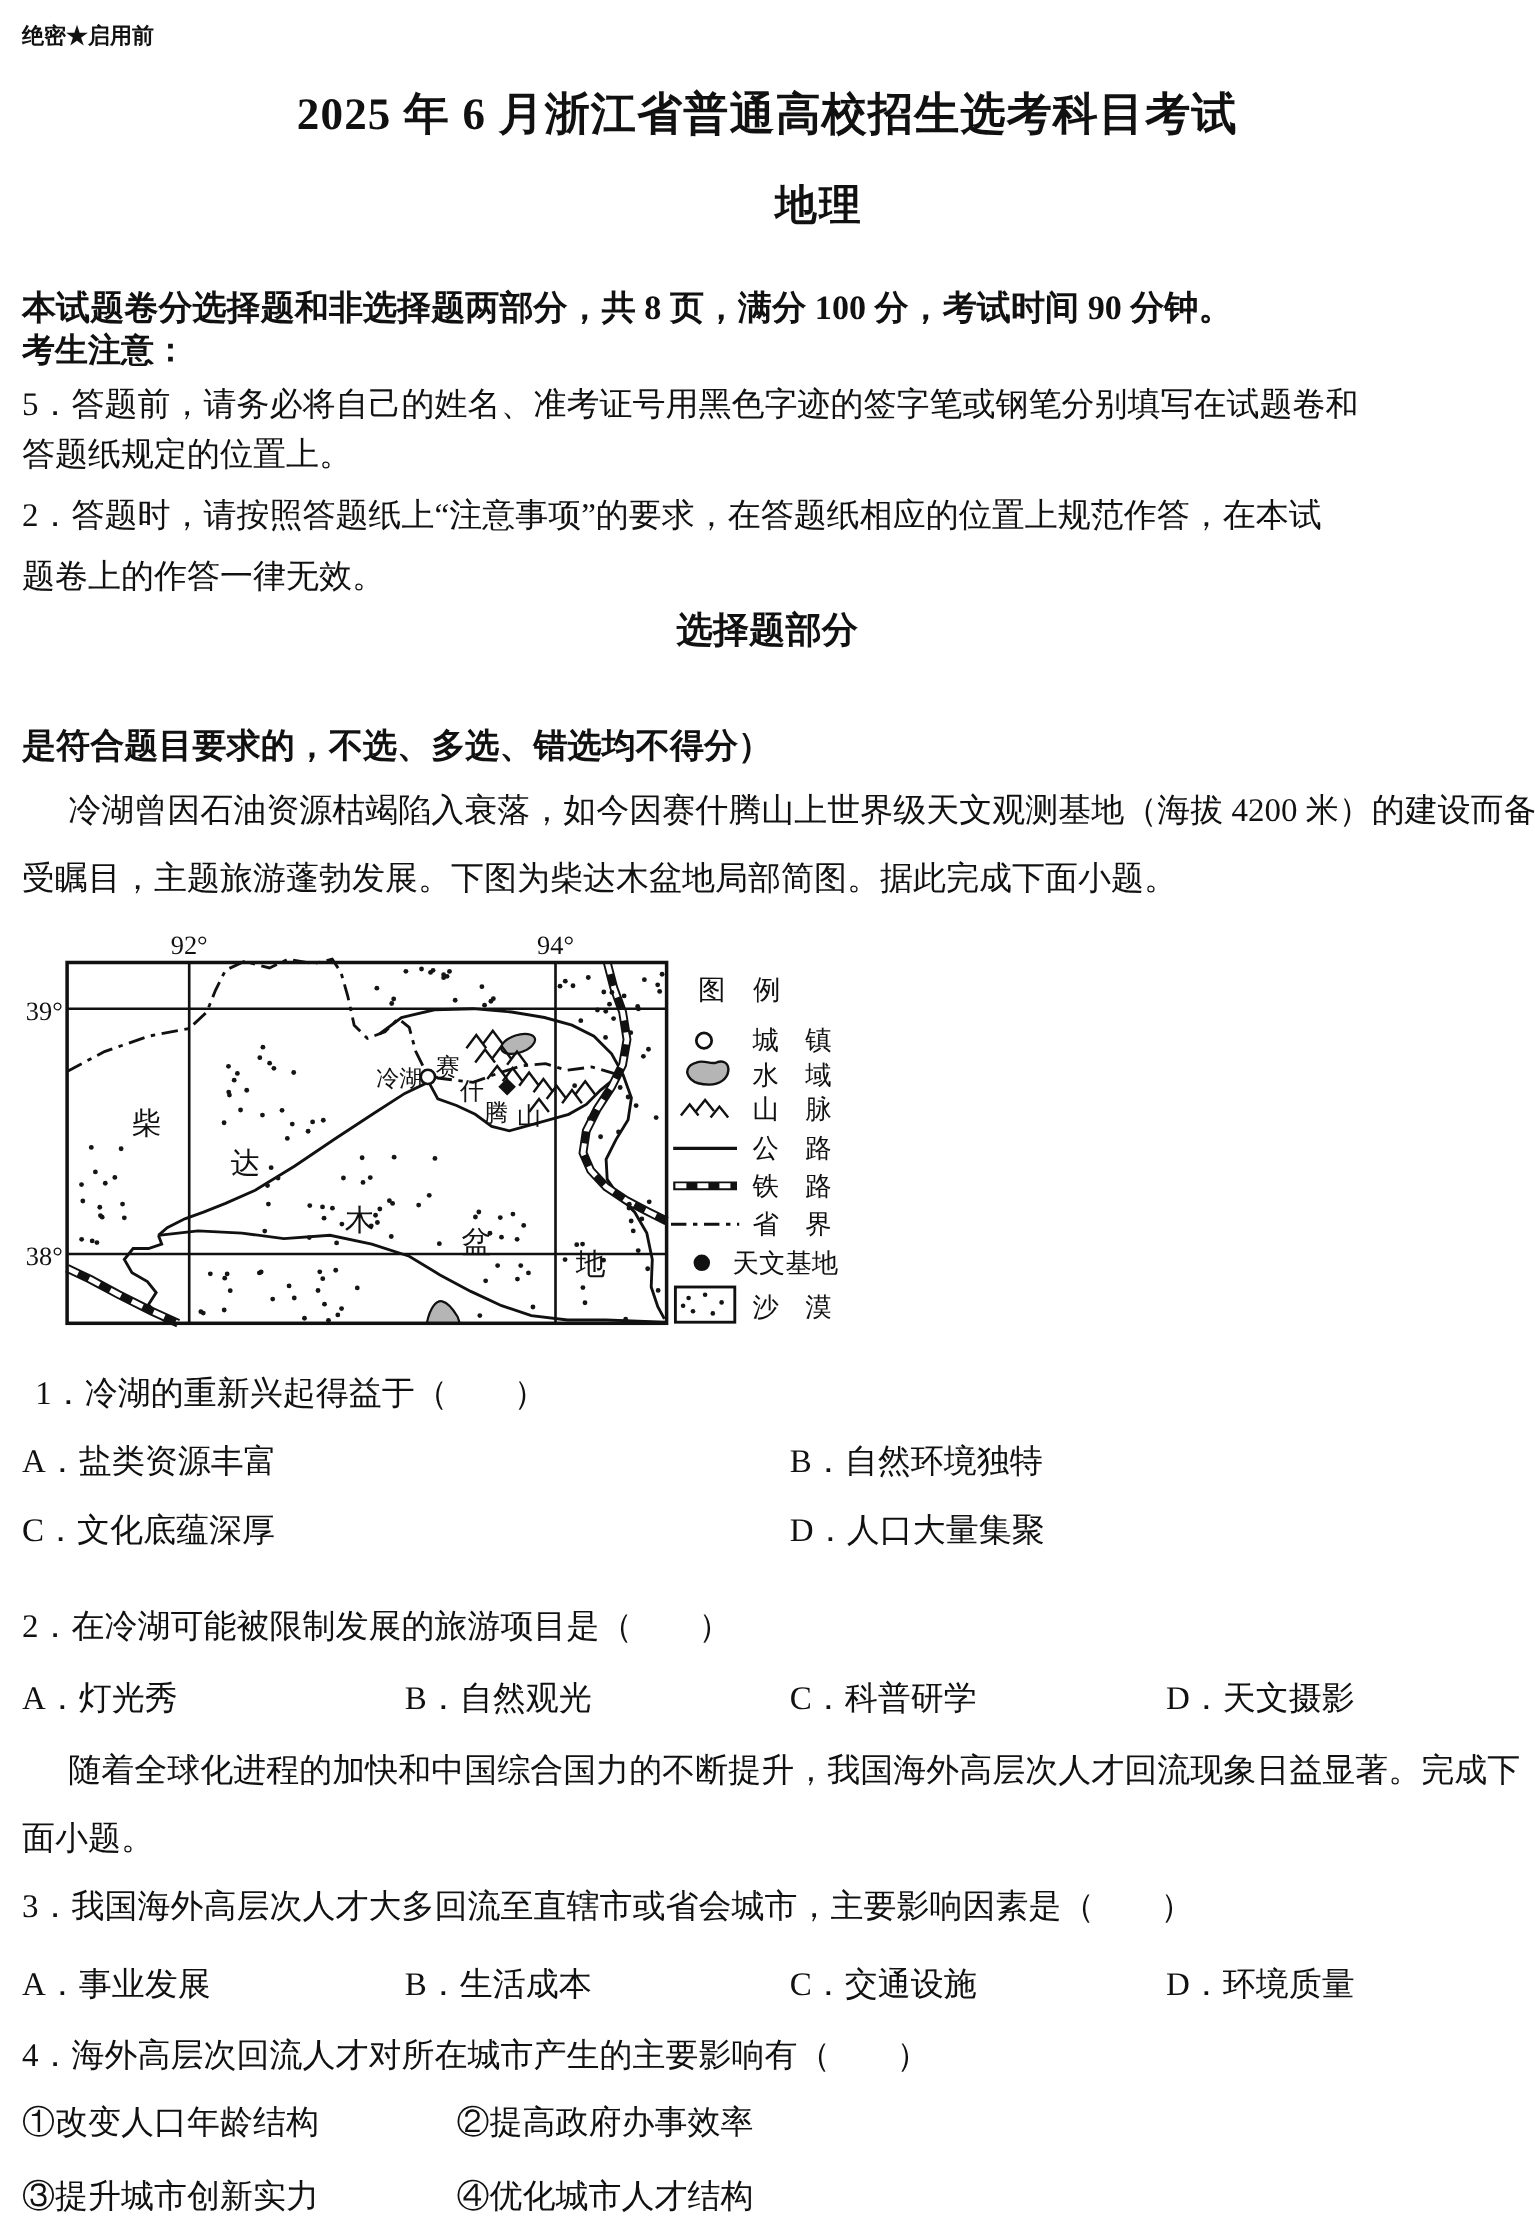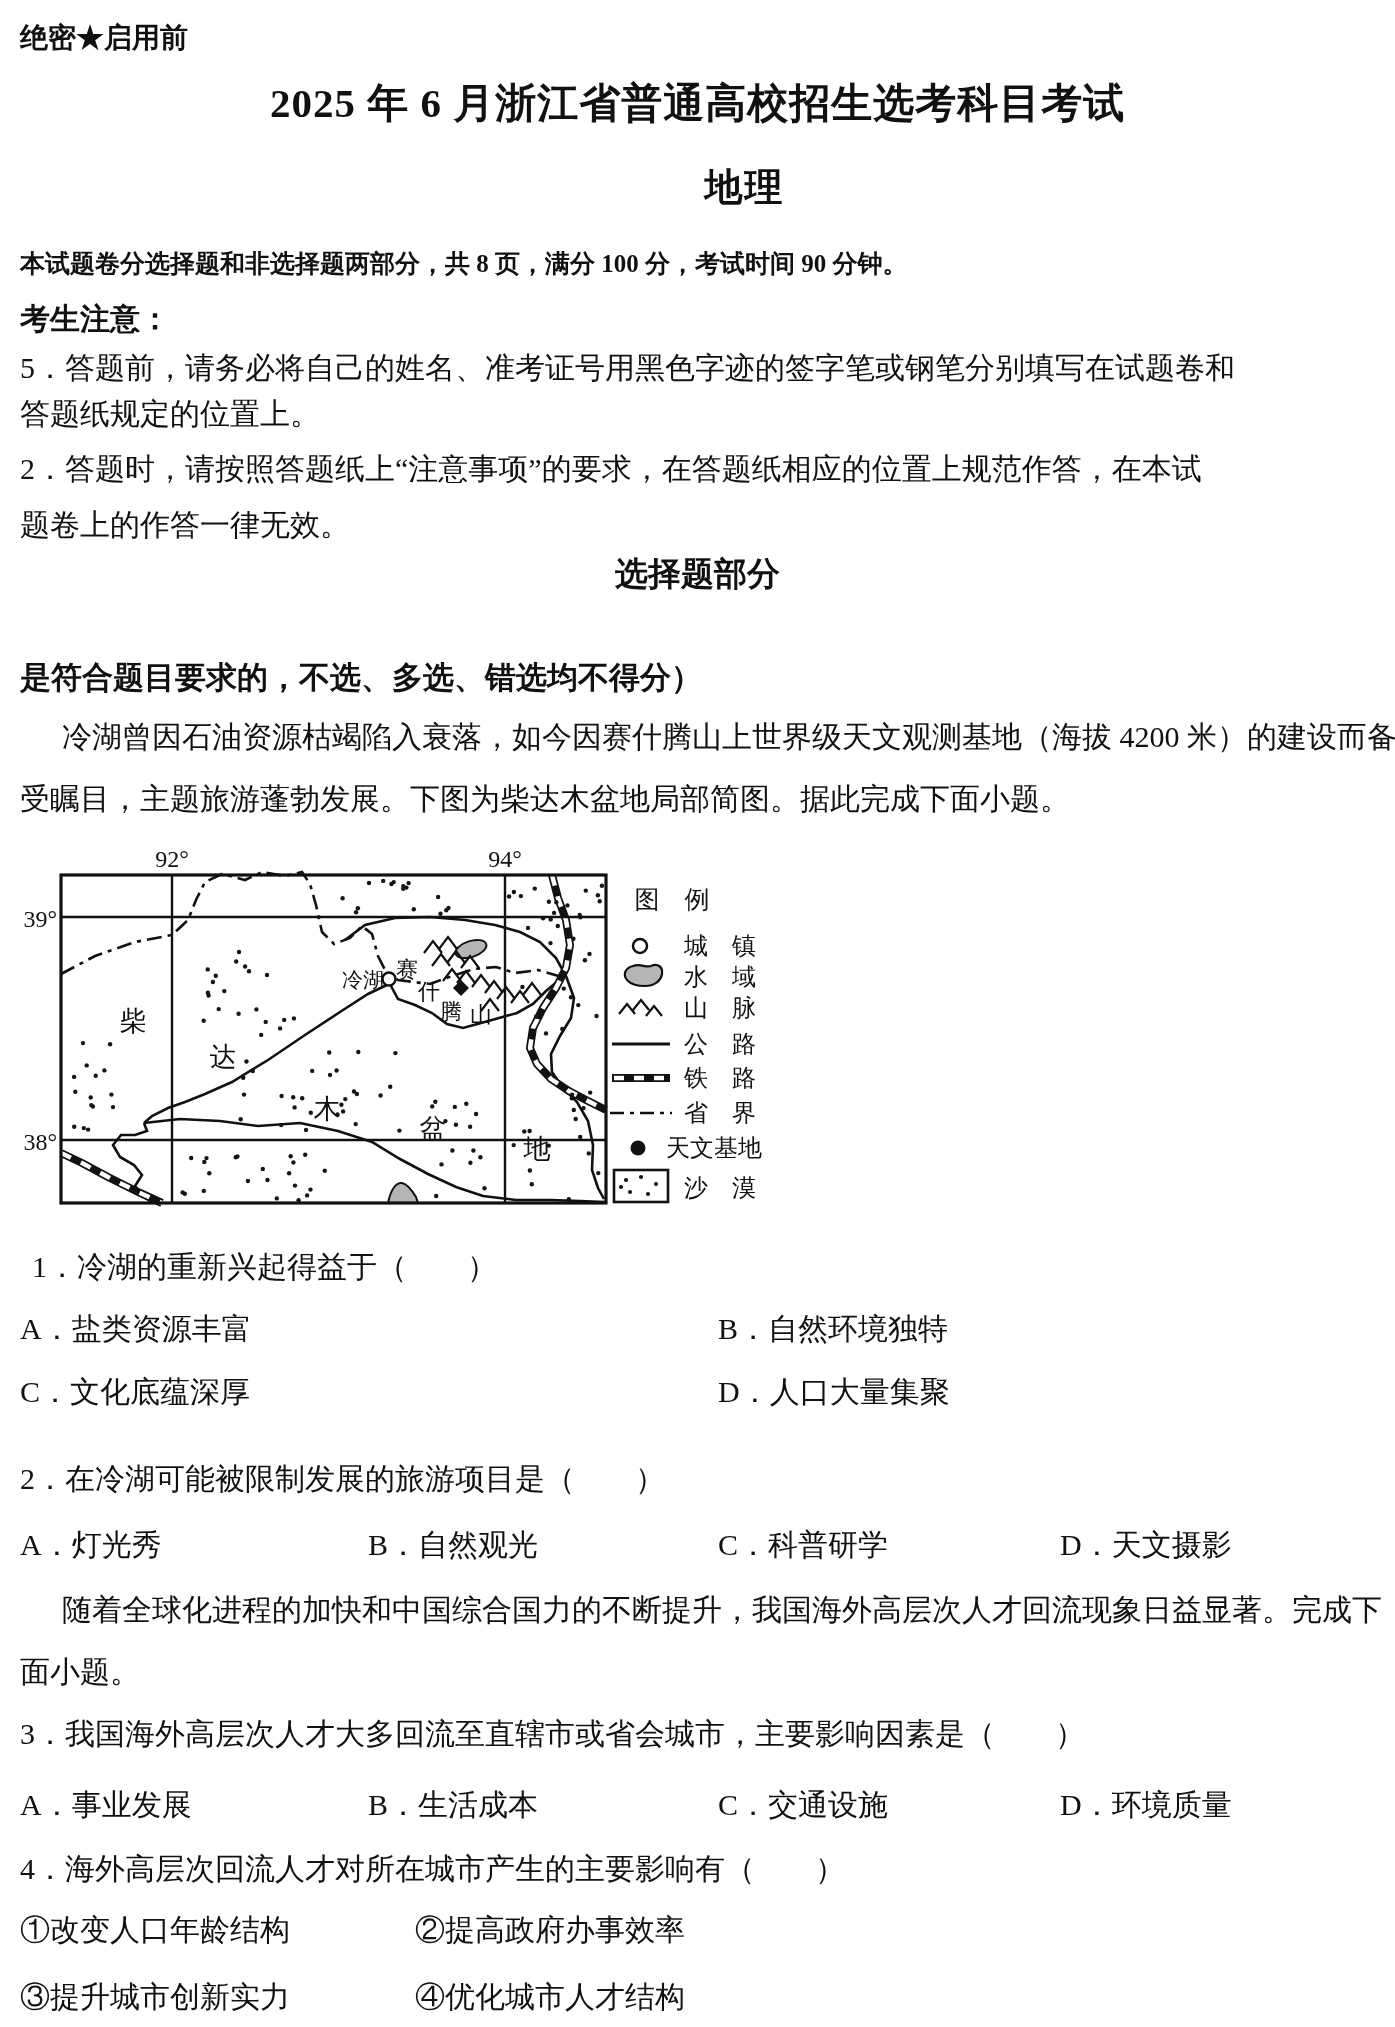--- a/index.html
+++ b/index.html
@@ -14,36 +14,36 @@
   }
   .line{
     position:absolute;
     white-space:nowrap;
     font-size:30px;
     line-height:1.15;
     color:#111;
   }
   .bold{font-weight:bold;}
   .center{left:0;width:100%;text-align:center;}
-  .secrecy{top:22px;left:20px;font-size:28px;font-weight:bold;}
+  .secrecy{top:22px;left:20px;font-size:20px;font-weight:bold;}
   .title{top:80px;font-size:41px;font-weight:bold;letter-spacing:1px;}
   .subject{top:166px;font-size:38px;font-weight:bold;letter-spacing:2px;margin-left:47px;}
   svg text{fill:#111;}
   .mapsvg{position:absolute;left:0;top:845px;}
 </style>
 </head>
 <body>
 
 <div class="page">
 
   <div class="line secrecy">绝密★启用前</div>
   <div class="line center title">2025 年 6 月浙江省普通高校招生选考科目考试</div>
   <div class="line center subject">地理</div>
 
-  <div class="line bold" style="top:250px;left:20px;font-size:25px;">本试题卷分选择题和非选择题两部分，共 8 页，满分 100 分，考试时间 90 分钟。</div>
+  <div class="line bold" style="top:262px;left:20px;font-size:31px;">本试题卷分选择题和非选择题两部分，共 8 页，满分 100 分，考试时间 90 分钟。</div>
   <div class="line bold" style="top:302px;left:20px;">考生注意：</div>
   <div class="line" style="top:351px;left:20px;">5．答题前，请务必将自己的姓名、准考证号用黑色字迹的签字笔或钢笔分别填写在试题卷和</div>
   <div class="line" style="top:397px;left:20px;">答题纸规定的位置上。</div>
   <div class="line" style="top:452px;left:20px;">2．答题时，请按照答题纸上“注意事项”的要求，在答题纸相应的位置上规范作答，在本试</div>
   <div class="line center bold" style="top:556px;font-size:33px;">选择题部分</div>
 
   <div class="line" style="top:508px;left:20px;">题卷上的作答一律无效。</div>
   <div class="line bold" style="top:660px;left:20px;font-size:31px;">是符合题目要求的，不选、多选、错选均不得分）</div>
 
   <div class="line" style="top:720px;left:62px;">冷湖曾因石油资源枯竭陷入衰落，如今因赛什腾山上世界级天文观测基地（海拔 4200 米）的建设而备</div>

